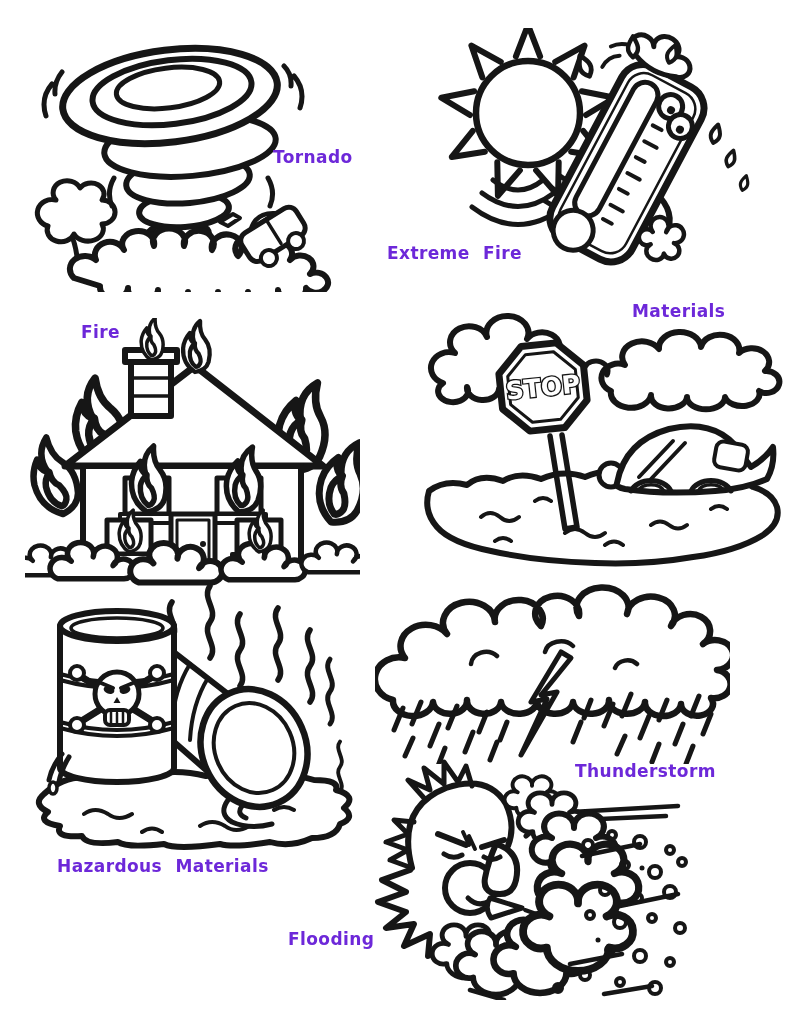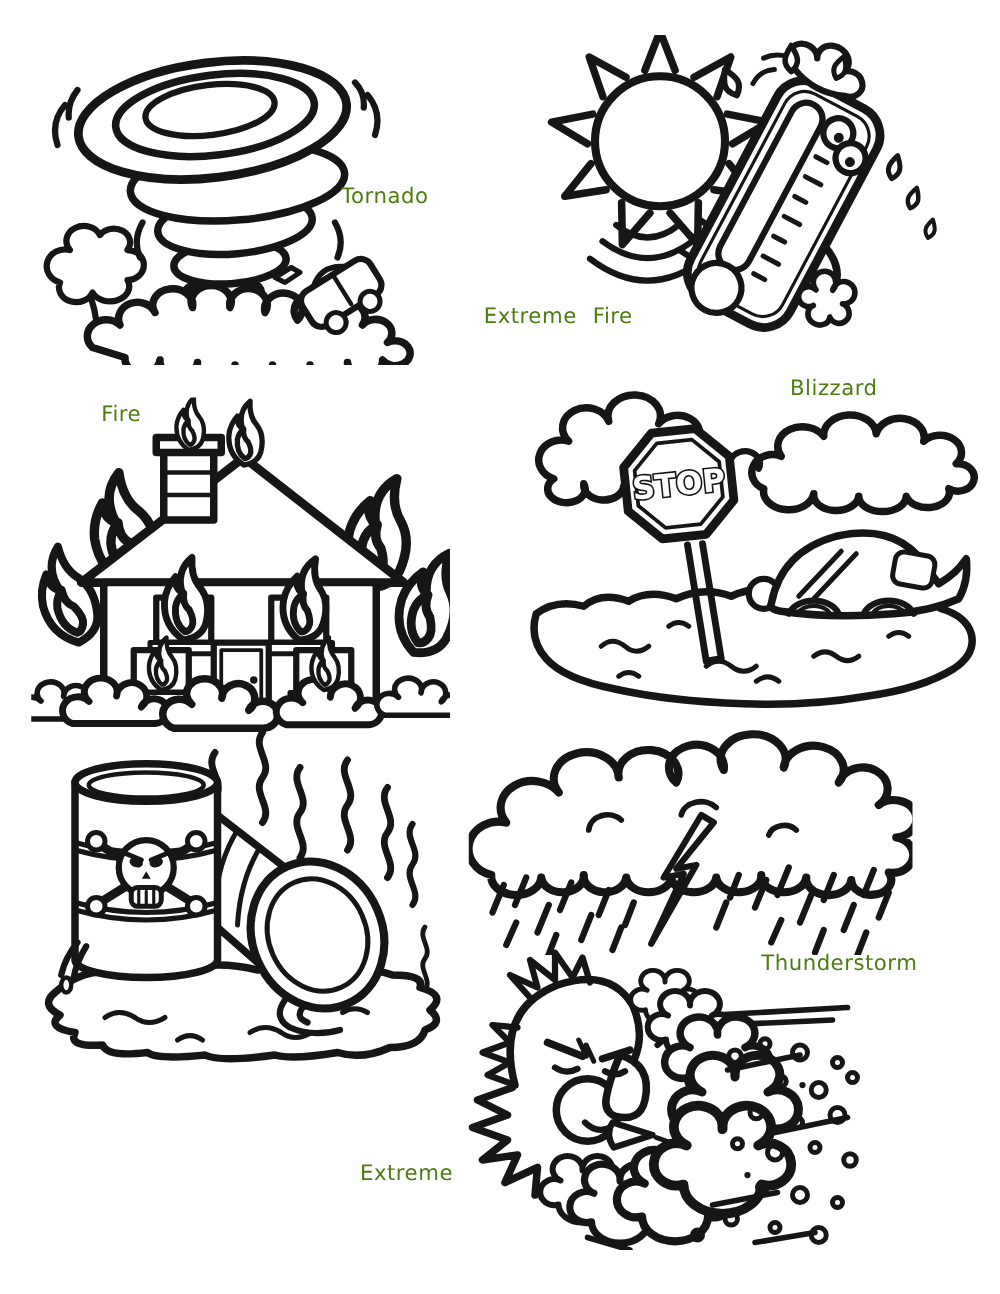--- a/index.html
+++ b/index.html
@@ -1,21 +1,21 @@
 <!DOCTYPE html>
 <html><head>
 <meta charset="utf-8">
 <style>
   html,body{margin:0;padding:0;background:#fff;}
   .page{position:relative;width:800px;height:1035px;background:#fff;overflow:hidden;
         font-family:"DejaVu Sans",sans-serif;}
   .scene{position:absolute;}
   .scene svg{display:block;width:100%;height:100%;}
-  .label{position:absolute;font-weight:400;font-size:17px;line-height:1.2;
-         color:#4d7c0f;letter-spacing:.4px;white-space:nowrap;}
+  .label{position:absolute;font-weight:700;font-size:17px;line-height:1.2;
+         color:#6d28d9;letter-spacing:.4px;white-space:nowrap;}
   .wide{word-spacing:7px;}
   
   .o{fill:none;stroke:#161616;stroke-linecap:round;stroke-linejoin:round;}
   .w{fill:#ffffff;stroke:#161616;stroke-linecap:round;stroke-linejoin:round;}
   .k{fill:#161616;stroke:none;}
   .st{fill:#ffffff;stroke:#161616;stroke-width:2.6px;paint-order:stroke;
       font-family:"DejaVu Sans",sans-serif;font-weight:700;}
 </style>
 </head>
 <body>
@@ -183,21 +183,21 @@
         <path class="w" stroke-width="6" d="M202,188 Q210,146 254,134 Q306,122 330,164 L336,172 Q350,164 358,152 Q360,170 352,184 Q330,194 300,196 Q250,200 210,194 Q200,192 202,188 Z"></path>
         <rect class="w" stroke-width="4" x="300" y="148" width="32" height="26" rx="7" transform="rotate(10 316 161)"></rect>
         <path class="o" stroke-width="4" d="M224,182 L258,146 M236,184 L270,148"></path>
         <path class="o" stroke-width="5" d="M216,196 A21,15 0 0 1 256,196 M276,196 A21,15 0 0 1 316,196"></path>
         <path class="o" stroke-width="3.5" d="M223,196 A14,10 0 0 1 249,196 M283,196 A14,10 0 0 1 309,196"></path>
       </g>
 
       <path class="o" stroke-width="4" d="M66,222 q9,-8 19,0 q9,8 19,0 M150,238 q10,-8 20,0 q10,8 20,0 M236,230 q9,-7 18,0 q9,7 18,0 M120,206 q8,-6 16,0 M296,214 q8,-6 16,0 M190,250 q9,-7 18,0 M80,246 q8,-6 16,0"></path>
     </svg>
   </div>
-  <div class="label" style="left:632px;top:301px">Blizzard</div>
+  <div class="label" style="left:632px;top:301px">Materials</div>
 
   <div class="scene" style="left:22px;top:582px;width:345px;height:272px">
     <svg viewBox="0 0 345 272">
       <defs>
         <path id="fm" d="M0,0 C9,-12 -9,-24 0,-36 C9,-48 -9,-60 0,-72"></path>
       </defs>
 
       <g class="o" stroke-width="5.5">
         <use href="#fm" transform="translate(150,92)"></use>
         <use href="#fm" transform="translate(188,76)"></use>
@@ -237,32 +237,33 @@
           <path class="k" d="M95,115 l-3.5,6 h7 z"></path>
         </g>
         <path class="o" stroke-width="5" d="M40,172 Q30,184 27,198 M47,175 Q39,188 37,200"></path>
         <ellipse class="w" stroke-width="3.5" cx="31" cy="206" rx="4" ry="6"></ellipse>
       </g>
 
       <path class="o" stroke-width="5" d="M206,218 Q196,232 210,240 Q228,248 250,242 M220,224 Q214,232 224,236"></path>
       <path class="o" stroke-width="4" d="M62,232 q11,-8 24,0 q11,8 24,0 M178,244 q12,-8 25,0 q11,8 24,0 M252,228 q10,-6 20,0 M120,250 q10,-7 20,0"></path>
     </svg>
   </div>
+  <div class="label wide" style="left:57px;top:856px">Hazardous Materials</div>
 
   <div class="scene" style="left:375px;top:552px;width:355px;height:212px">
     <svg viewBox="0 0 355 212">
       <path class="w" stroke-width="6.5" d="M18,148 A20,18 0 1 1 30,106 A24,20 0 1 1 72,82 A26,21 0 1 1 120,70 A24,19 0 1 1 166,74 A22,18 0 1 1 204,64 A26,20 0 1 1 252,62 A24,19 0 1 1 296,74 A20,17 0 1 1 328,92 A18,15 0 1 1 342,118 A14,12 0 1 1 336,146 A16,12 0 1 1 306,152 A18,13 0 1 1 270,150 A17,12 0 1 1 234,148 A17,12 0 1 1 198,150 A17,12 0 1 1 162,148 A17,12 0 1 1 126,150 A16,12 0 1 1 92,148 A16,12 0 1 1 58,150 A16,12 0 1 1 18,148 Z"></path>
       <path class="o" stroke-width="4.5" d="M96,112 a15,13 0 0 1 26,-8 M170,100 a16,13 0 0 1 28,-6 M240,116 a13,11 0 0 1 22,-4"></path>
       <path class="w" stroke-width="5" d="M186,100 L156,150 L172,147 L146,203 L182,140 L166,143 L196,106 Z"></path>
       <path class="o" stroke-width="5" d="M28,156 l-9,22 M46,150 l-9,22 M64,172 l-9,22 M82,154 l-9,22 M98,180 l-8,20 M112,160 l-8,20 M38,186 l-8,18 M70,196 l-7,18 M122,190 l-7,18"></path>
       <path class="o" stroke-width="5" d="M238,152 l-9,22 M256,142 l-9,22 M274,164 l-9,22 M292,148 l-8,20 M308,172 l-8,20 M324,144 l-8,20 M336,162 l-8,20 M250,184 l-8,18 M284,192 l-7,18 M318,194 l-7,18"></path>
       <path class="o" stroke-width="5" d="M206,170 l-8,20 M216,148 l-7,18 M132,170 l-7,18"></path>
     </svg>
   </div>
-  <div class="label" style="left:609px;top:761px">Thunderstorm</div>
+  <div class="label" style="left:575px;top:761px">Thunderstorm</div>
 
   <div class="scene" style="left:320px;top:750px;width:370px;height:250px">
     <svg viewBox="0 0 370 250">
       <defs>
         <path id="pf" d="M-24,12 A14,13 0 1 1 -22,-12 A15,13 0 1 1 0,-22 A15,13 0 1 1 22,-12 A14,13 0 1 1 24,12 A16,12 0 1 1 -24,12 Z"></path>
       </defs>
 
       <path class="o" stroke-width="4.5" d="M252,62 L358,56 M258,70 L346,66"></path>
 
       <g>
@@ -314,15 +315,15 @@
           <circle cx="350" cy="212" r="4"></circle>
           <circle cx="265" cy="225" r="5"></circle>
         <circle cx="300" cy="232" r="4"></circle>
           <circle cx="335" cy="238" r="6"></circle>
           <circle cx="238" cy="238" r="4"></circle>
         <circle class="k" cx="322" cy="118" r="2.5"></circle>
           <circle class="k" cx="278" cy="190" r="2.5"></circle>
       </g>
     </svg>
   </div>
-  <div class="label" style="left:288px;top:929px">Extreme</div>
+  <div class="label" style="left:288px;top:929px">Flooding</div>
 
 </div>
 
 </body></html>

